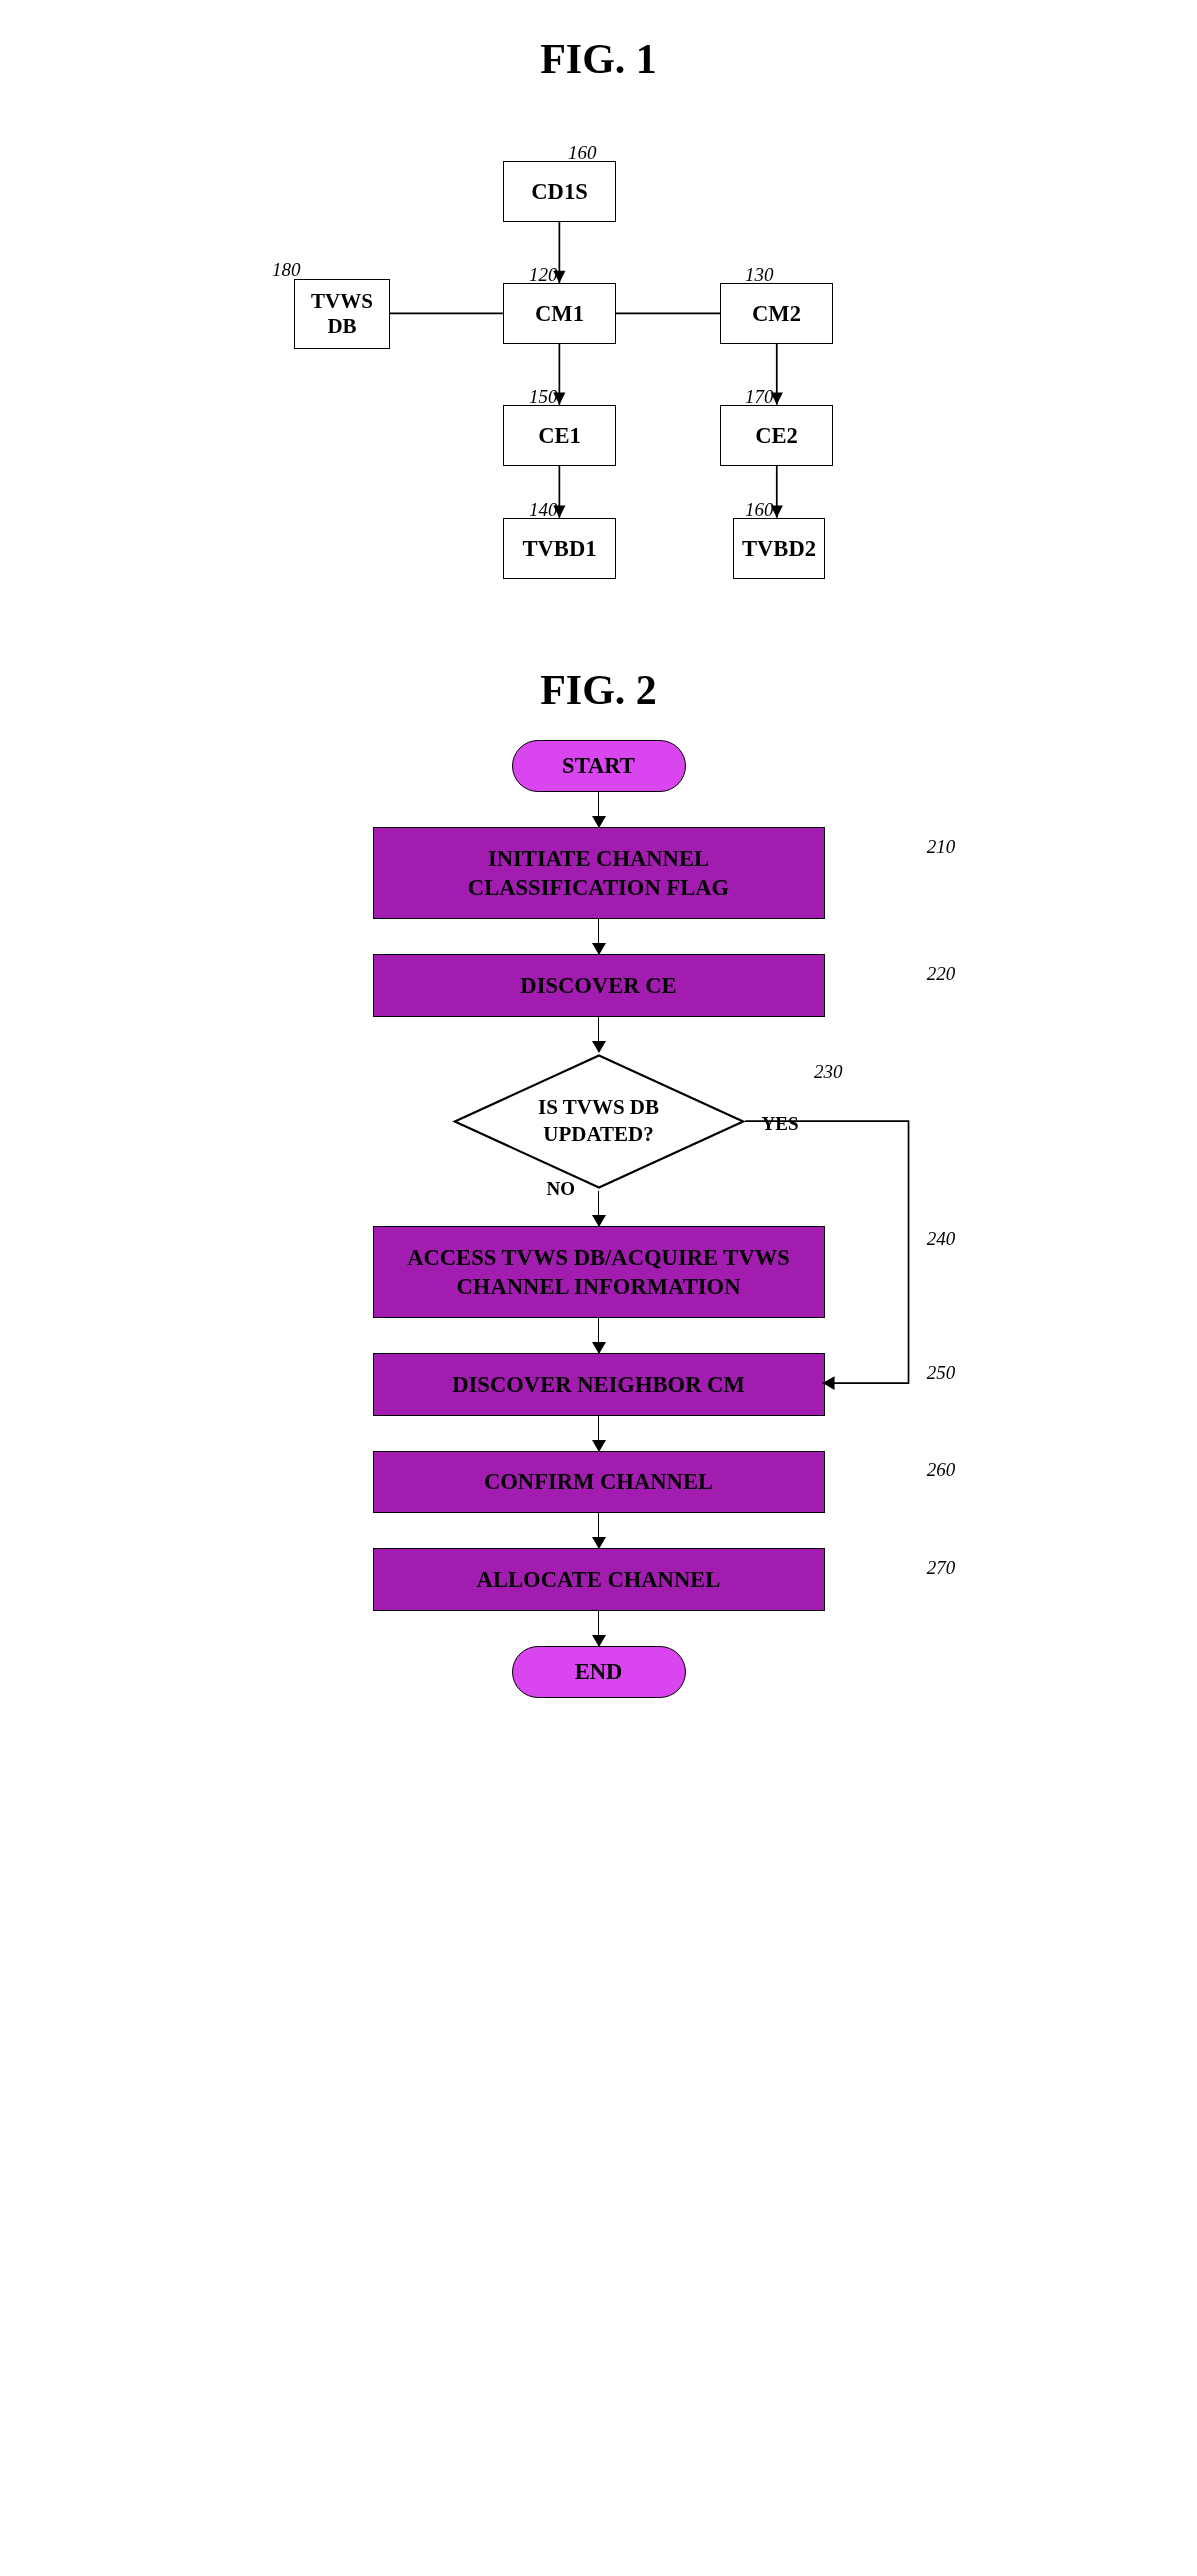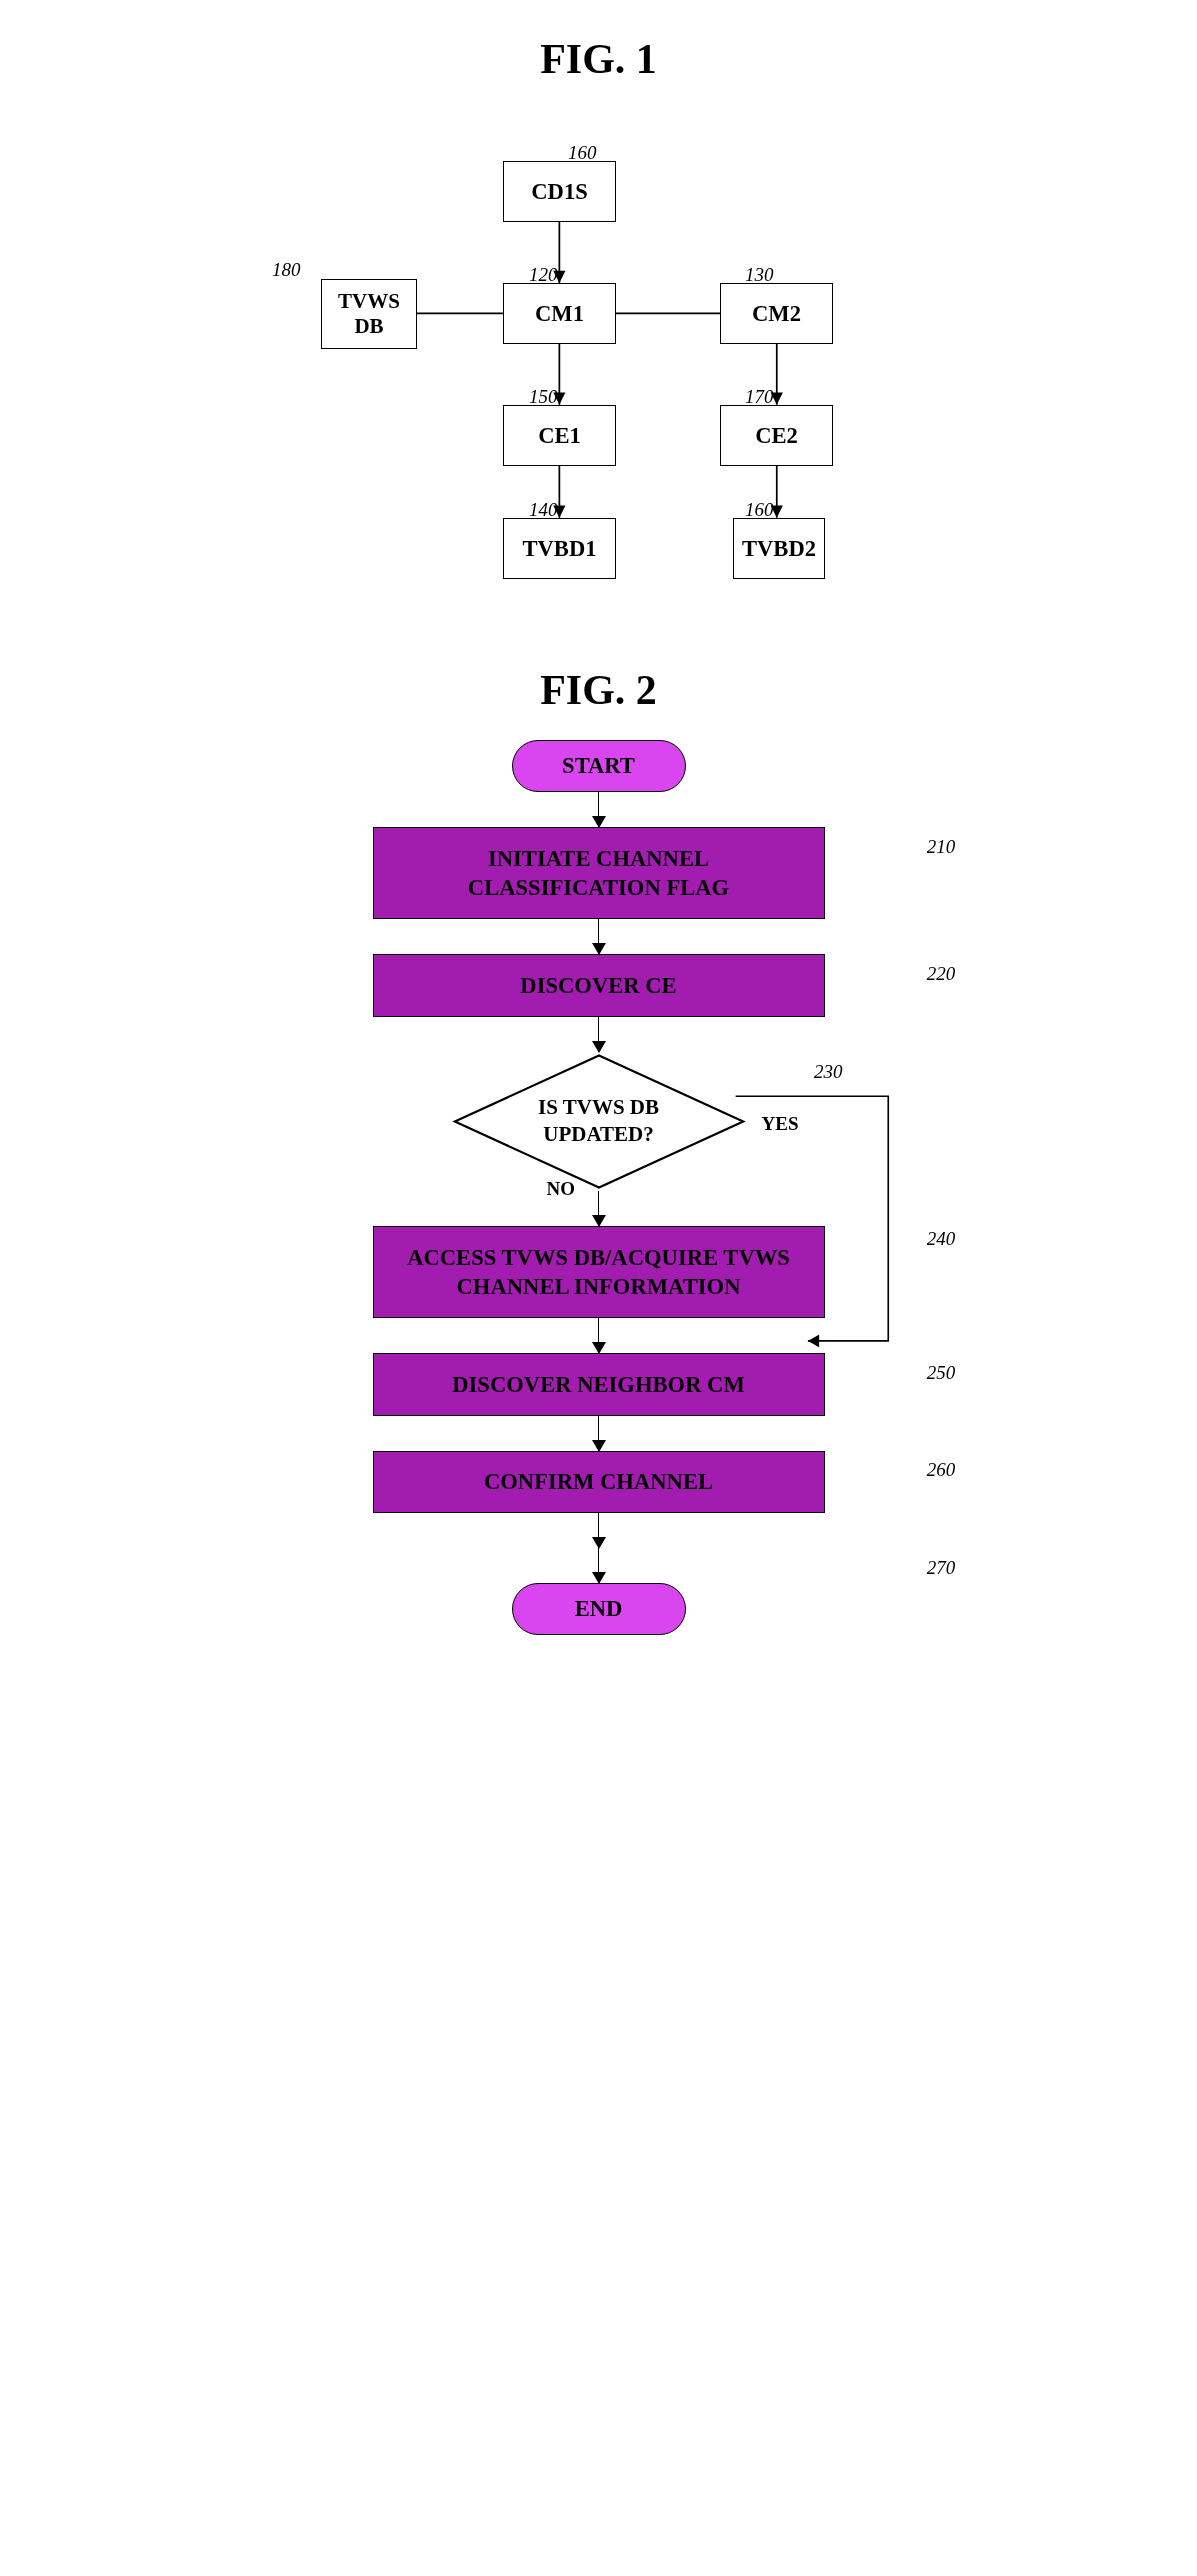--- a/index.html
+++ b/index.html
@@ -50,21 +50,21 @@
     .label-ref {
       position: absolute;
       font-size: 19px;
       font-style: italic;
     }
 
     
     .cd1s { width: 113px; height: 61px; left: 296px; top: 52px; }
     .cm1  { width: 113px; height: 61px; left: 296px; top: 174px; }
     .cm2  { width: 113px; height: 61px; left: 513px; top: 174px; }
-    .tvws { width: 96px; height: 70px; left: 87px; top: 170px; margin-left: 27px; }
+    .tvws { width: 96px; height: 70px; left: 87px; top: 170px; }
     .ce1  { width: 113px; height: 61px; left: 296px; top: 296px; }
     .ce2  { width: 113px; height: 61px; left: 513px; top: 296px; }
     .tvbd1 { width: 113px; height: 61px; left: 296px; top: 409px; }
     .tvbd2 { width: 92px; height: 61px; left: 526px; top: 409px; }
 
     
     .fig1-svg {
       position: absolute;
       top: 0; left: 0;
       width: 100%;
@@ -301,20 +301,21 @@
 
     <div class="flow-item" style="position:relative;">
       <span class="label-ref" style="position:absolute;right:-8.7px;top:8.7px;font-size:19px;">260</span>
       <div class="rect-box">CONFIRM CHANNEL</div>
     </div>
 
     <div class="arrow-down"></div>
 
     <div class="flow-item" style="position:relative;">
       <span class="label-ref" style="position:absolute;right:-8.7px;top:8.7px;font-size:19px;">270</span>
+      <div class="rect-box">ALLOCATE CHANNEL</div>
     </div>
 
     <div class="arrow-down"></div>
 
     <div class="flow-item">
       <div class="capsule">END</div>
     </div>
 
     <svg style="position:absolute;top:0;left:0;width:100%;height:100%;pointer-events:none;overflow:visible;" xmlns="http://www.w3.org/2000/svg" id="fig2-overlay" viewBox="0 0 800 1114.38" width="696" height="969">
     <path d="M 570 443.390625 L 760 443.390625 L 760 747.8828125 L 660 747.8828125" fill="none" stroke="#000" stroke-width="2"></path>

